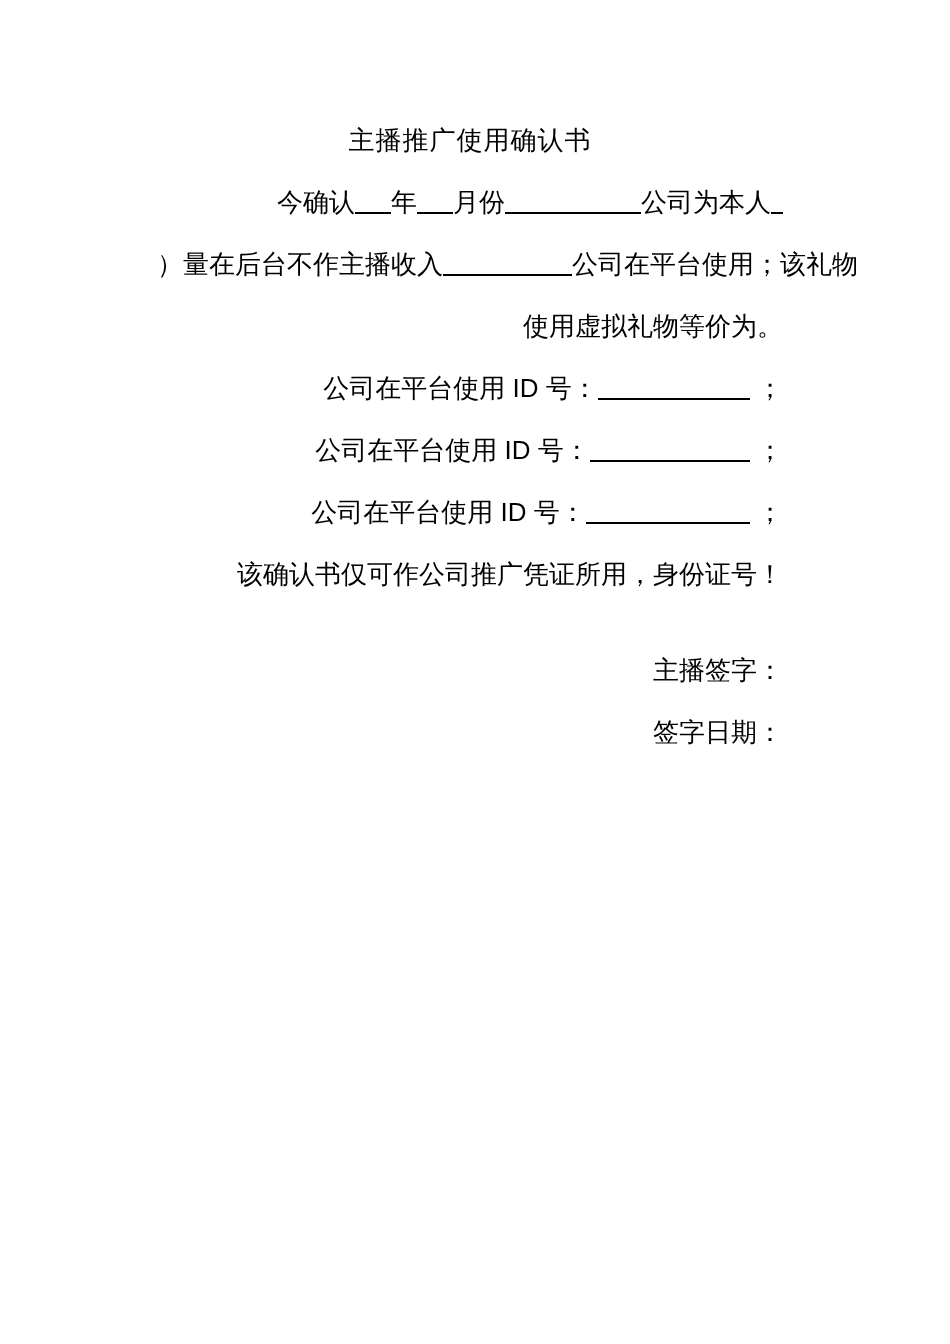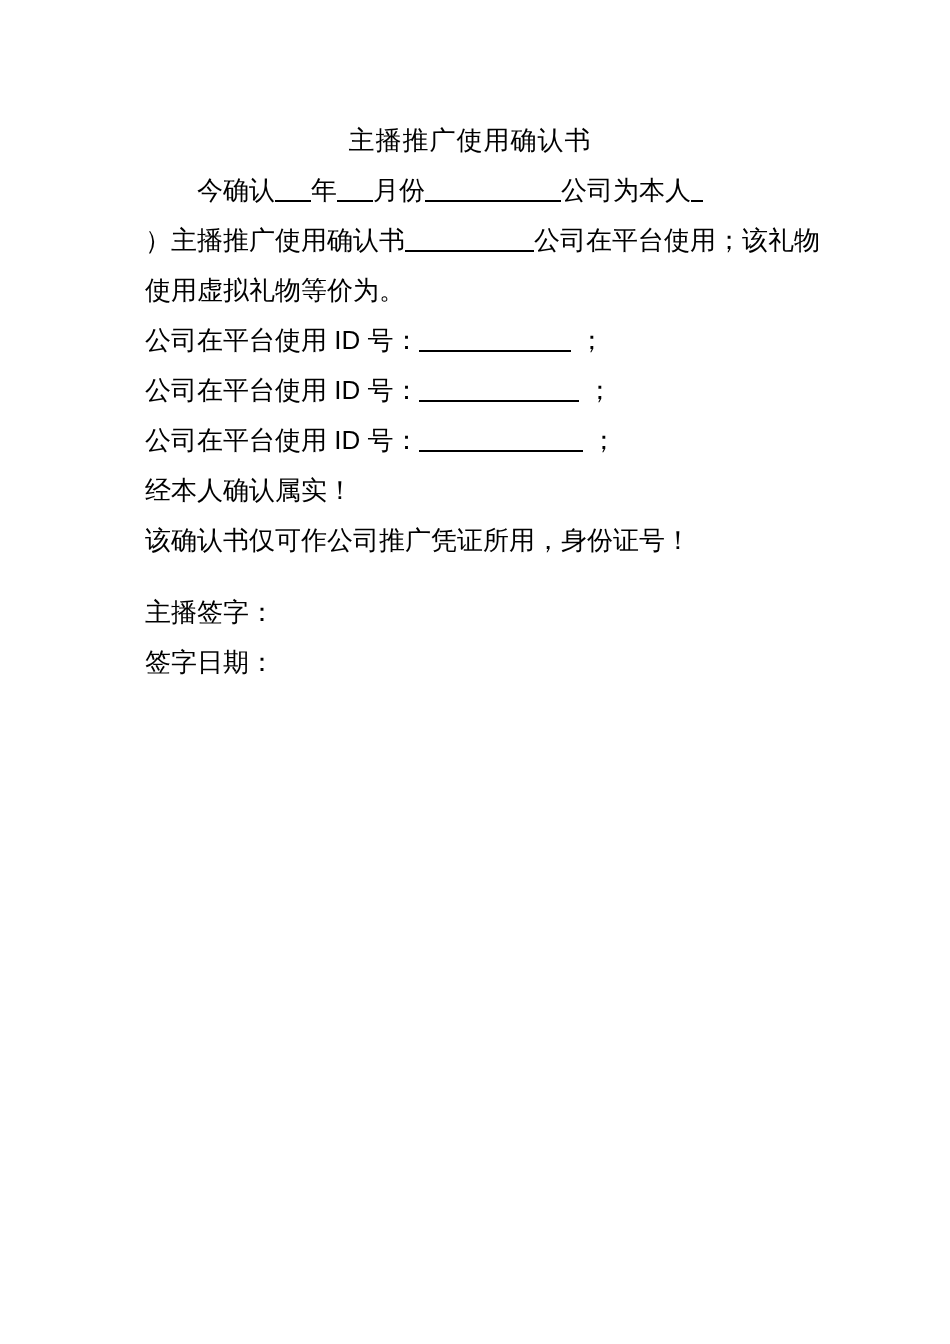--- a/index.html
+++ b/index.html
@@ -22,23 +22,24 @@
   }
   .doc-title {
     font-size: 26px;
     font-weight: 400;
     text-align: center;
     margin: 0;
     line-height: 50px;
     letter-spacing: 1px;
   }
   p.doc-line {
-    margin: 0;
+    margin: 12px;
     line-height: 50px;
     white-space: nowrap;
+    text-align: right;
   }
   p.doc-line.indent {
     text-indent: 52px;
   }
   p.doc-line.spacer {
     height: 22px;
     line-height: 22px;
   }
   .blank {
     display: inline-block;
@@ -47,24 +48,23 @@
     vertical-align: -3px;
   }
 </style>
 </head>
 <body>
 
 <div class="page">
   <h1 class="doc-title">主播推广使用确认书</h1>
   <div id="doc-body">
       <p class="doc-line indent"><span>今确认</span><span class="blank" style="width: 36px;"></span><span>年</span><span class="blank" style="width: 36px;"></span><span>月份</span><span class="blank" style="width: 136px;"></span><span>公司为本人</span><span class="blank" style="width: 12px;"></span></p>
-      <p class="doc-line"><span>）主播推广使用确认书</span><span class="blank" style="width: 129px;"></span><span>公司在平台使用；该礼物</span></p>
+      <p class="doc-line"><span>）量在后台不作主播收入</span><span class="blank" style="width: 129px;"></span><span>公司在平台使用；该礼物</span></p>
       <p class="doc-line"><span>使用虚拟礼物等价为。</span></p>
       <p class="doc-line"><span>公司在平台使用 ID 号：</span><span class="blank" style="width: 152px;"></span><span> ；</span></p>
       <p class="doc-line"><span>公司在平台使用 ID 号：</span><span class="blank" style="width: 160px;"></span><span> ；</span></p>
       <p class="doc-line"><span>公司在平台使用 ID 号：</span><span class="blank" style="width: 164px;"></span><span> ；</span></p>
-      <p class="doc-line"><span>经本人确认属实！</span></p>
       <p class="doc-line"><span>该确认书仅可作公司推广凭证所用，身份证号！</span></p>
       <p class="doc-line spacer"></p>
       <p class="doc-line"><span>主播签字：</span></p>
       <p class="doc-line"><span>签字日期：</span></p>
     </div>
 </div>
 
 </body></html>

